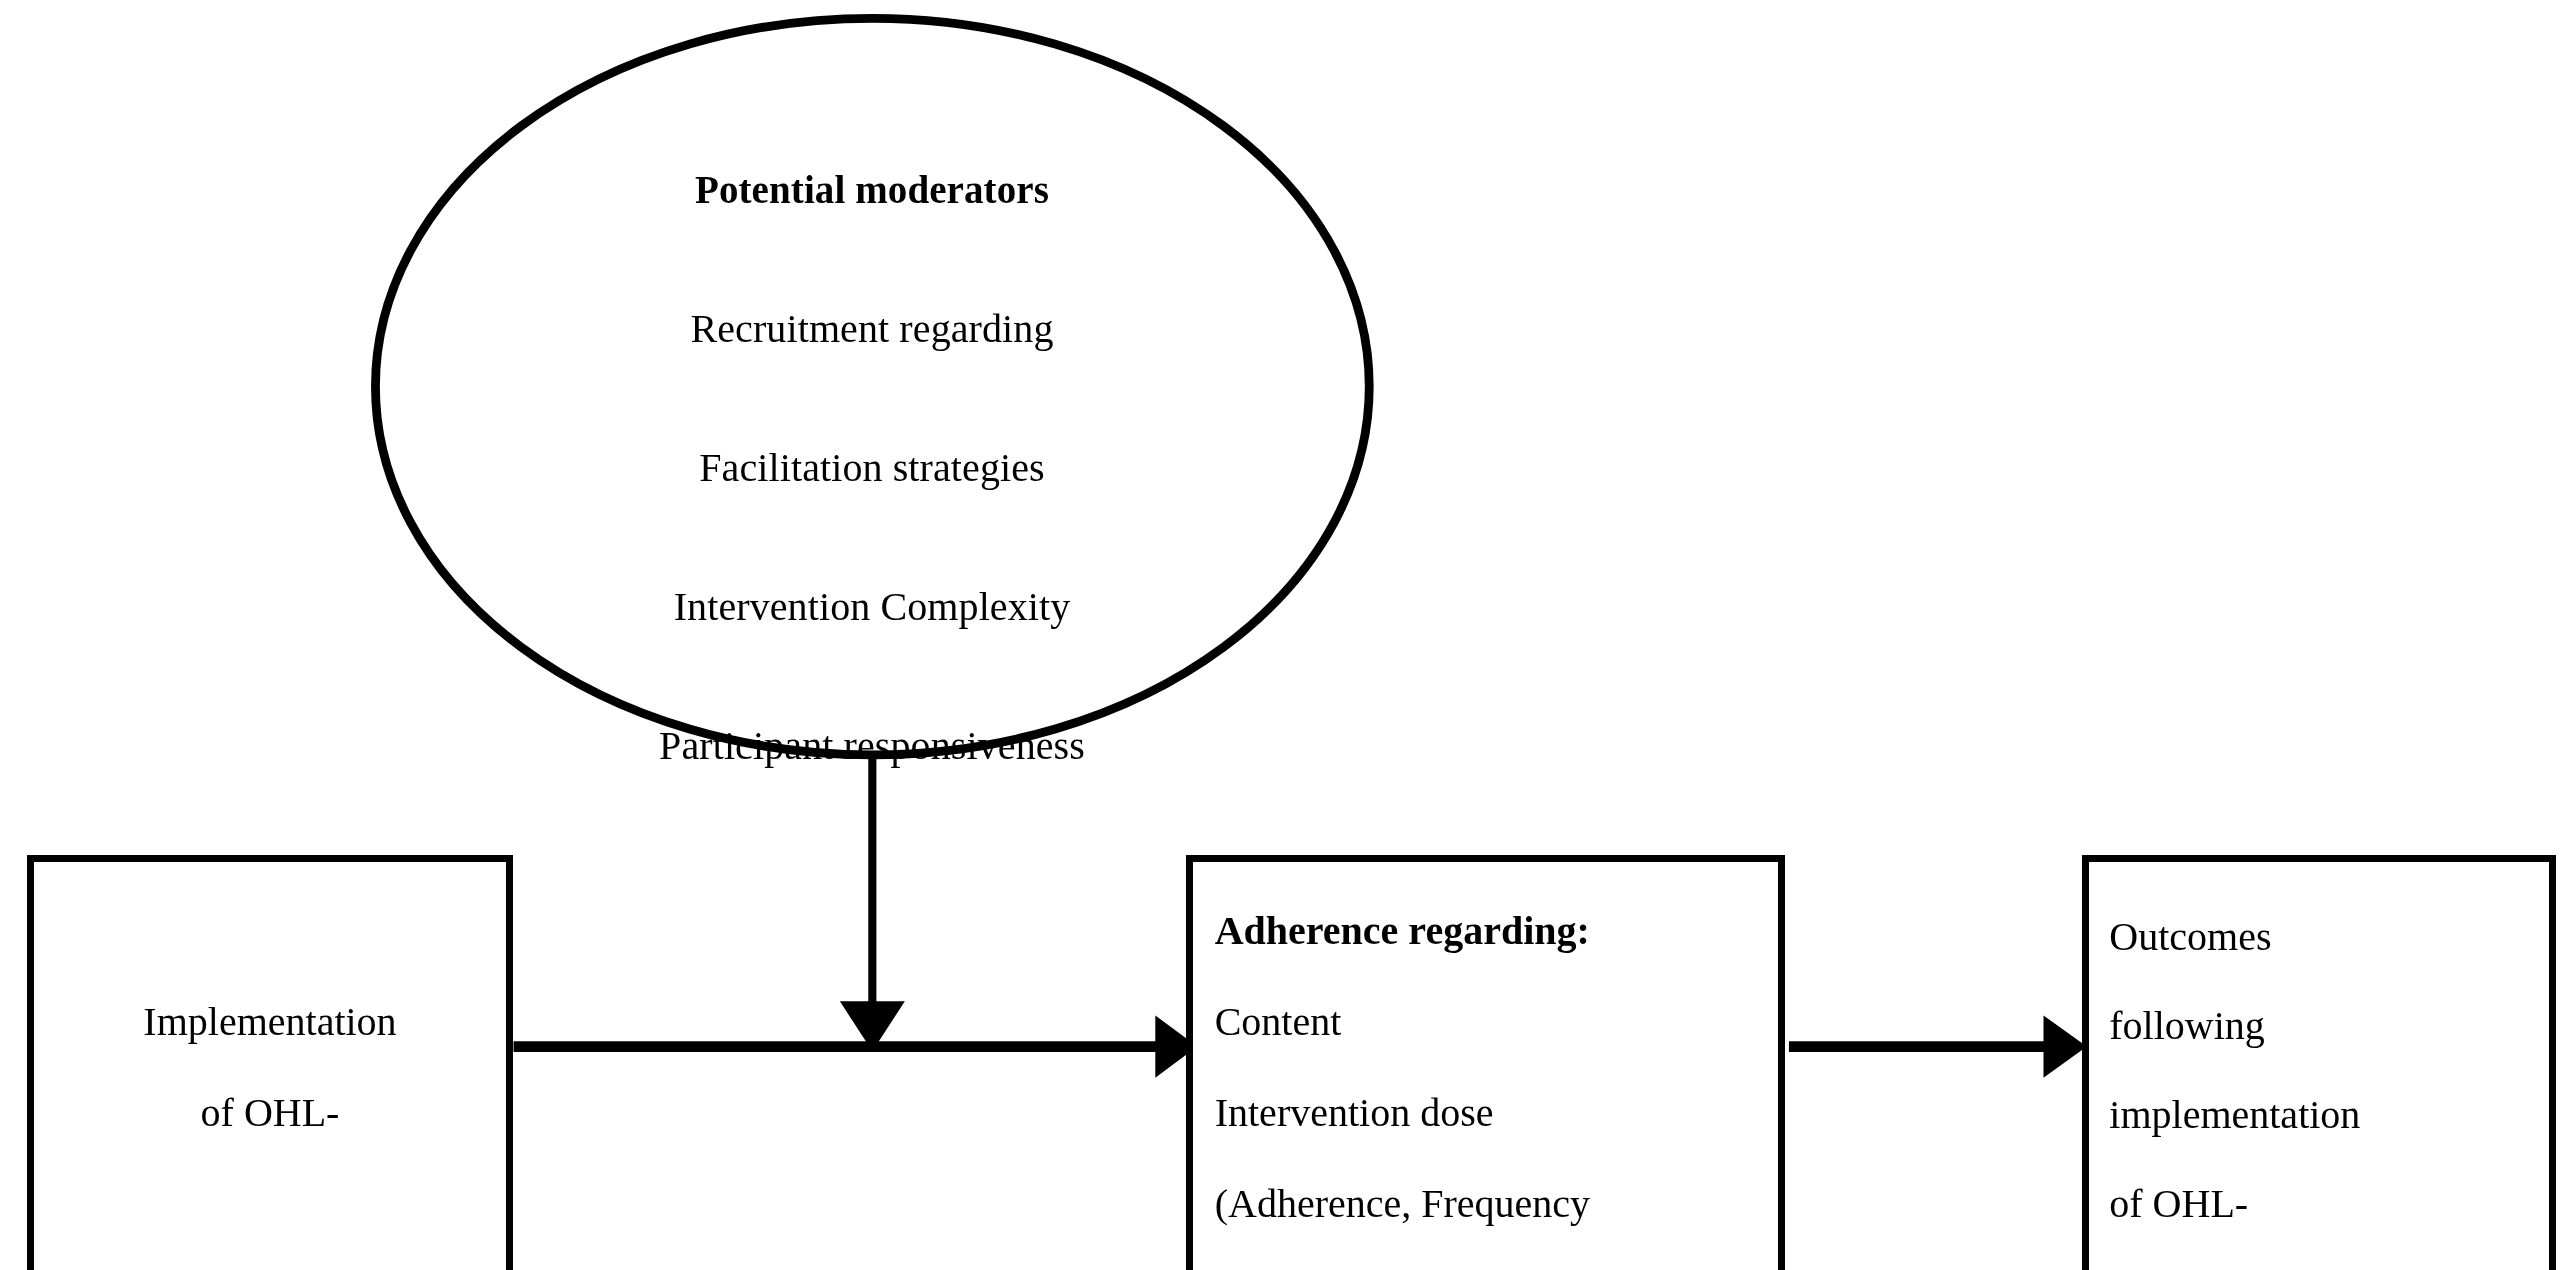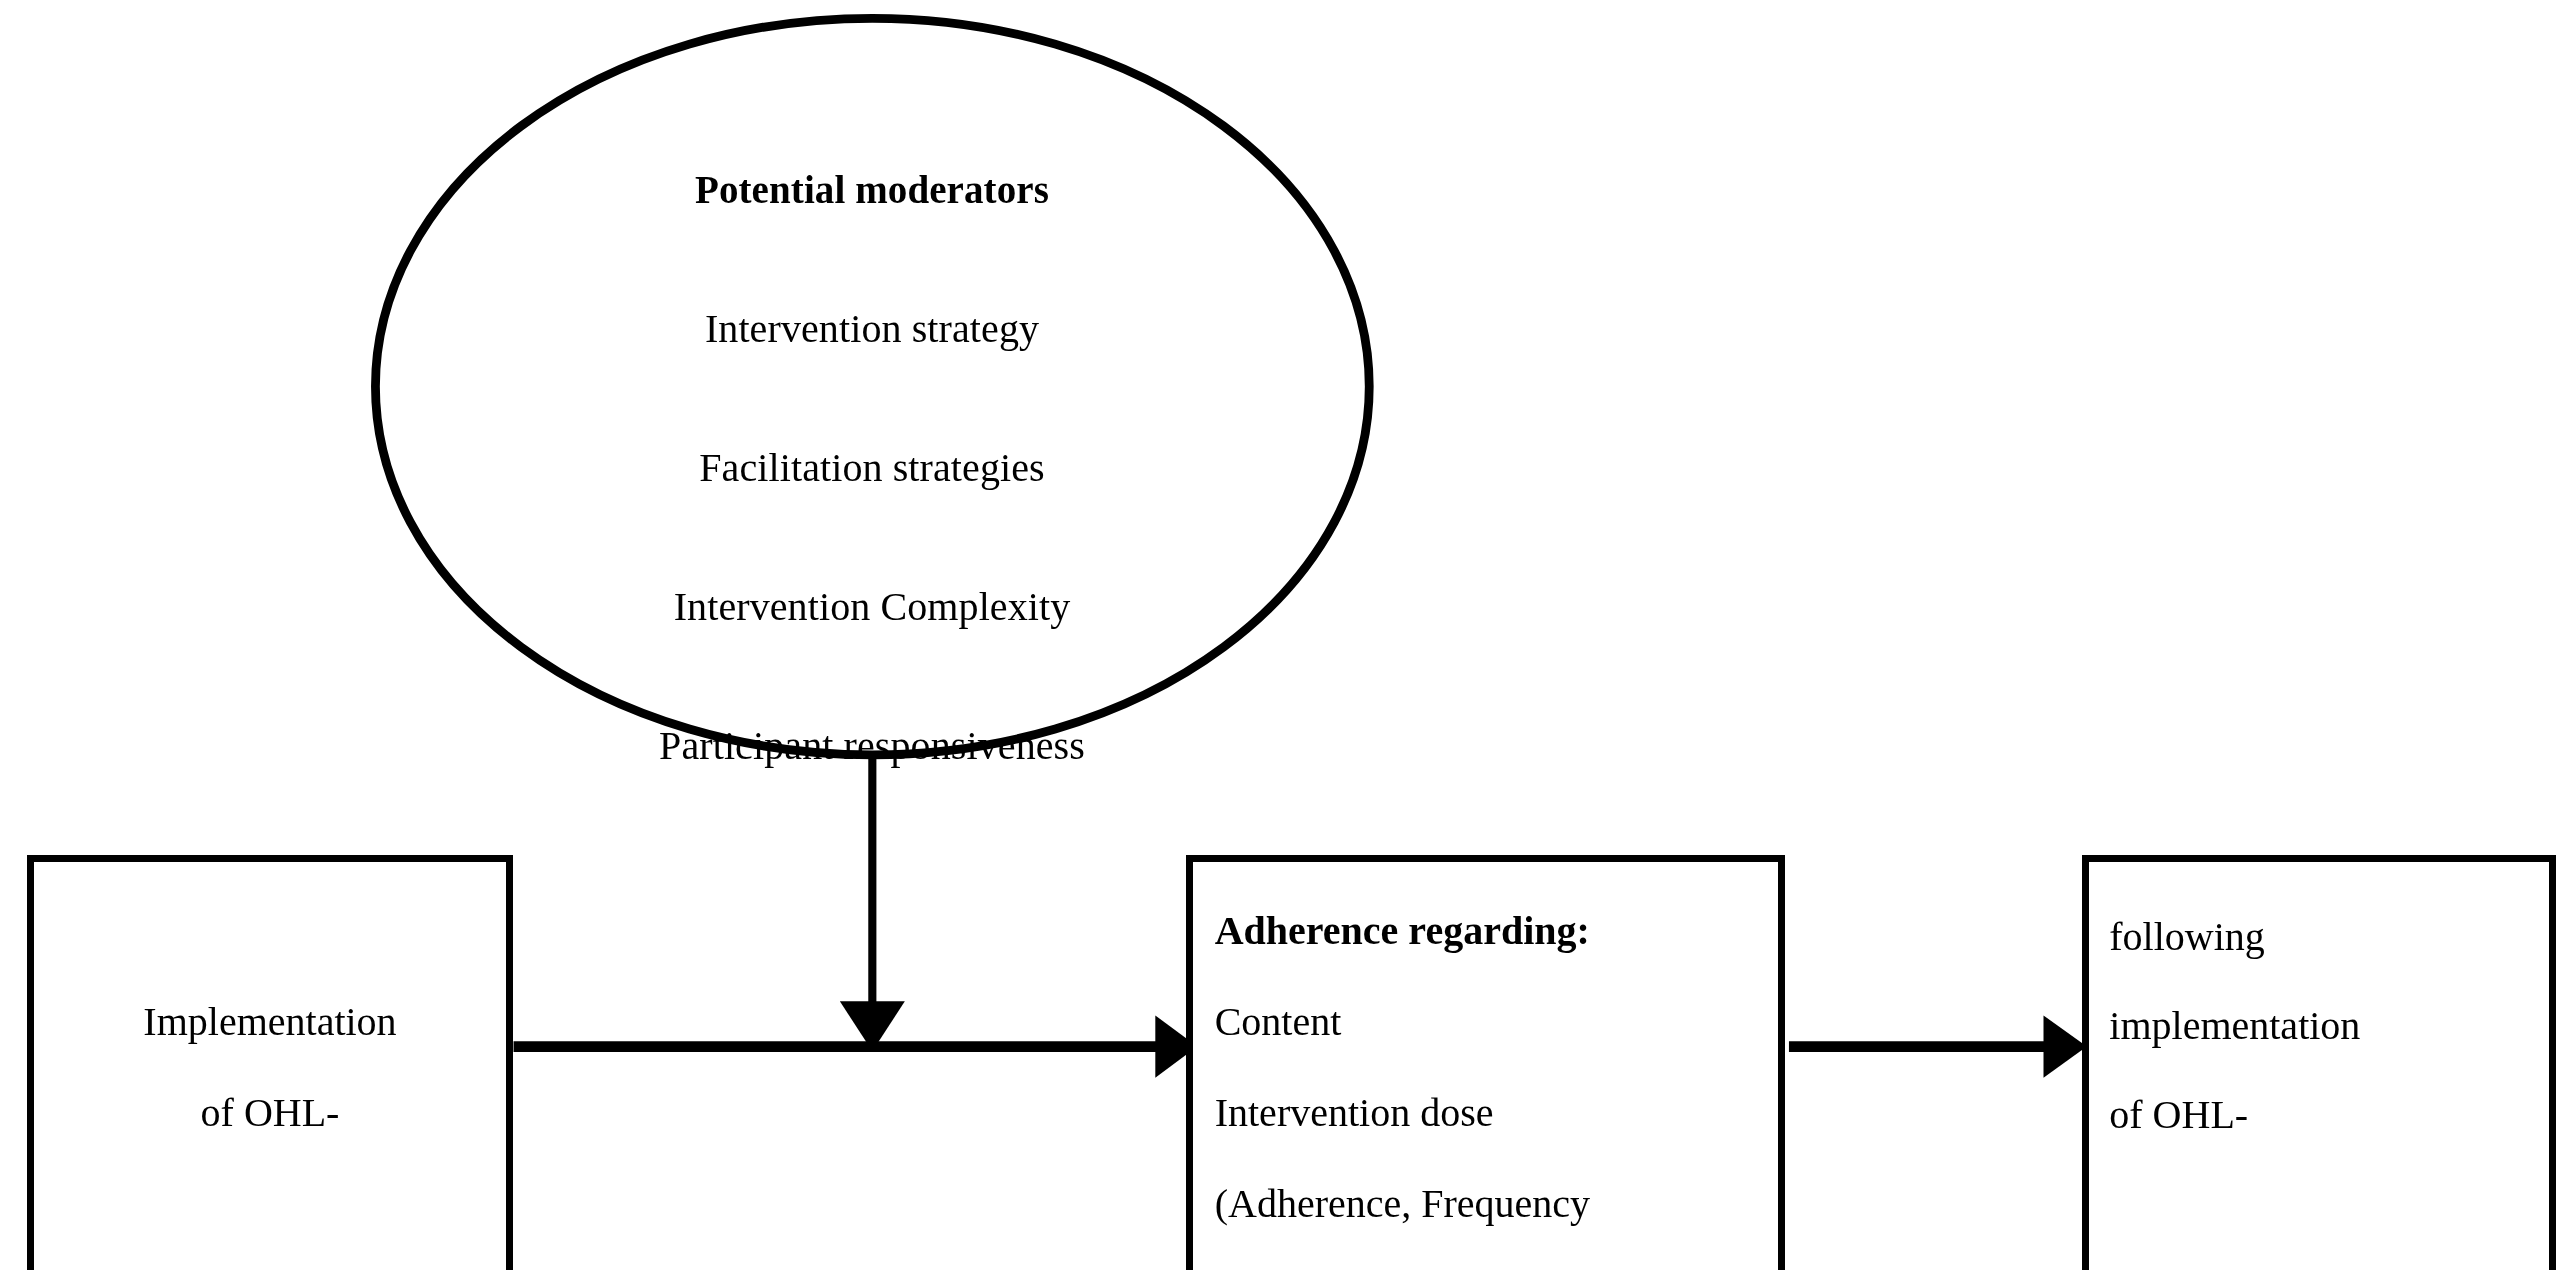--- a/index.html
+++ b/index.html
@@ -138,21 +138,21 @@
     </g>
 
     <g>
       <line x1="2642" y1="1546" x2="3030" y2="1546" stroke="#000000" stroke-width="16"></line>
       <polygon points="3018,1500 3018,1592 3082,1546" fill="#000000"></polygon>
     </g>
   </svg>
 
   <div class="moderator-ellipse-text">
     <div class="ell-line head">Potential moderators</div>
-    <div class="ell-line">Intervention strategy</div>
+    <div class="ell-line">Recruitment regarding</div>
     <div class="ell-line">Facilitation strategies</div>
     <div class="ell-line">Intervention Complexity</div>
     <div class="ell-line">Participant responsiveness</div>
   </div>
 
   <div class="node-box" id="box-implementation">
     <div class="box-inner">
       <div class="box-line">Implementation</div>
       <div class="box-line">of OHL-</div>
     </div>
@@ -162,20 +162,21 @@
     <div class="box-inner">
       <div class="box-line bold">Adherence regarding:</div>
       <div class="box-line">Content</div>
       <div class="box-line">Intervention dose</div>
       <div class="box-line">(Adherence, Frequency</div>
     </div>
   </div>
 
   <div class="node-box" id="box-outcomes">
     <div class="box-inner">
+      <div class="box-line">Outcomes</div>
       <div class="box-line">following</div>
       <div class="box-line">implementation</div>
       <div class="box-line">of OHL-</div>
     </div>
   </div>
 
 </div>
 
 
 </body></html>

